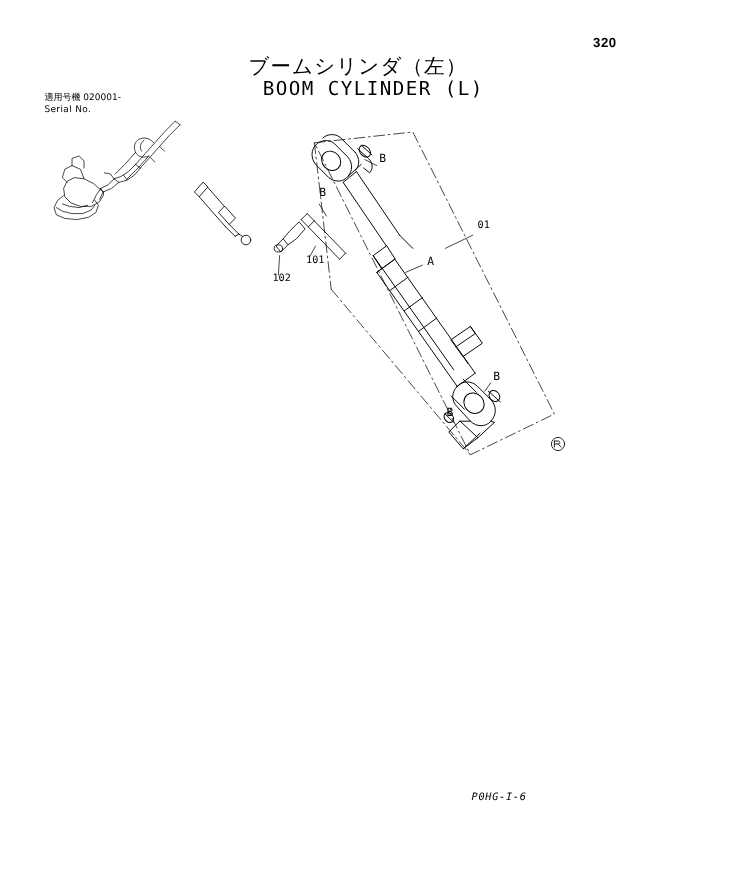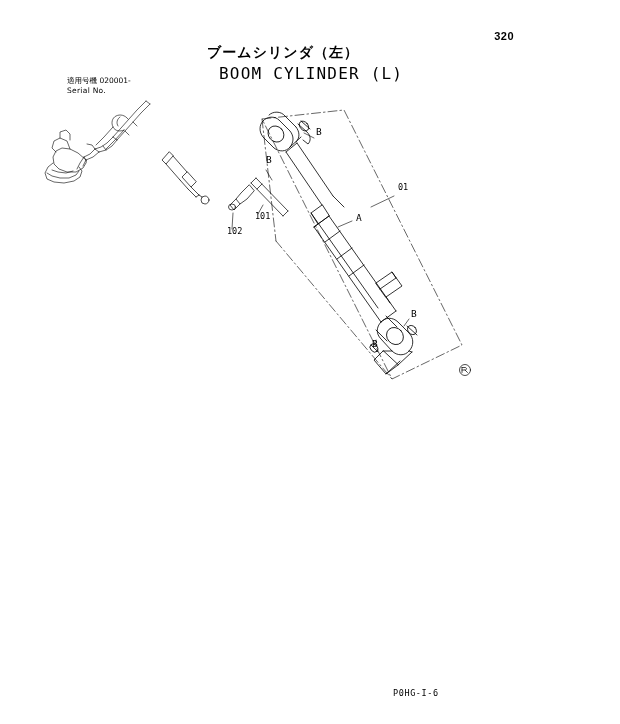--- a/index.html
+++ b/index.html
@@ -27,51 +27,50 @@
     right: 150px;
     top: 30px;
     font-size: 11px;
     font-weight: bold;
     letter-spacing: 0.5px;
   }
   .title-jp {
     position: absolute;
     left: 207px;
     top: 44px;
-    font-size: 14px;
+    font-size: 17px;
     letter-spacing: 1px;
     font-family: "DejaVu Sans", sans-serif;
-    font-weight: bold;
   }
   .title-en {
     position: absolute;
     left: 219px;
     top: 64px;
     font-size: 16px;
     letter-spacing: 1.2px;
     font-family: "DejaVu Sans Mono", monospace;
   }
   .serial-block {
     position: absolute;
     left: 37px;
     top: 76px;
     font-size: 7.5px;
     line-height: 10px;
     font-family: "DejaVu Sans", sans-serif;
-    margin-left: 30px;
   }
   .serial-line1 { white-space: nowrap; }
   .serial-line2 { white-space: nowrap; letter-spacing: 0.3px; }
   .footer-code {
     position: absolute;
     left: 393px;
-    top: 688px;
+    top: 660px;
     font-size: 8.5px;
     letter-spacing: 0.6px;
     font-family: "DejaVu Sans Mono", monospace;
+    font-style: italic;
   }
   svg.drawing {
     position: absolute;
     left: 0;
     top: 0;
     width: 620px;
     height: 724px;
   }
   .lbl {
     font-family: "DejaVu Sans Mono", monospace;

